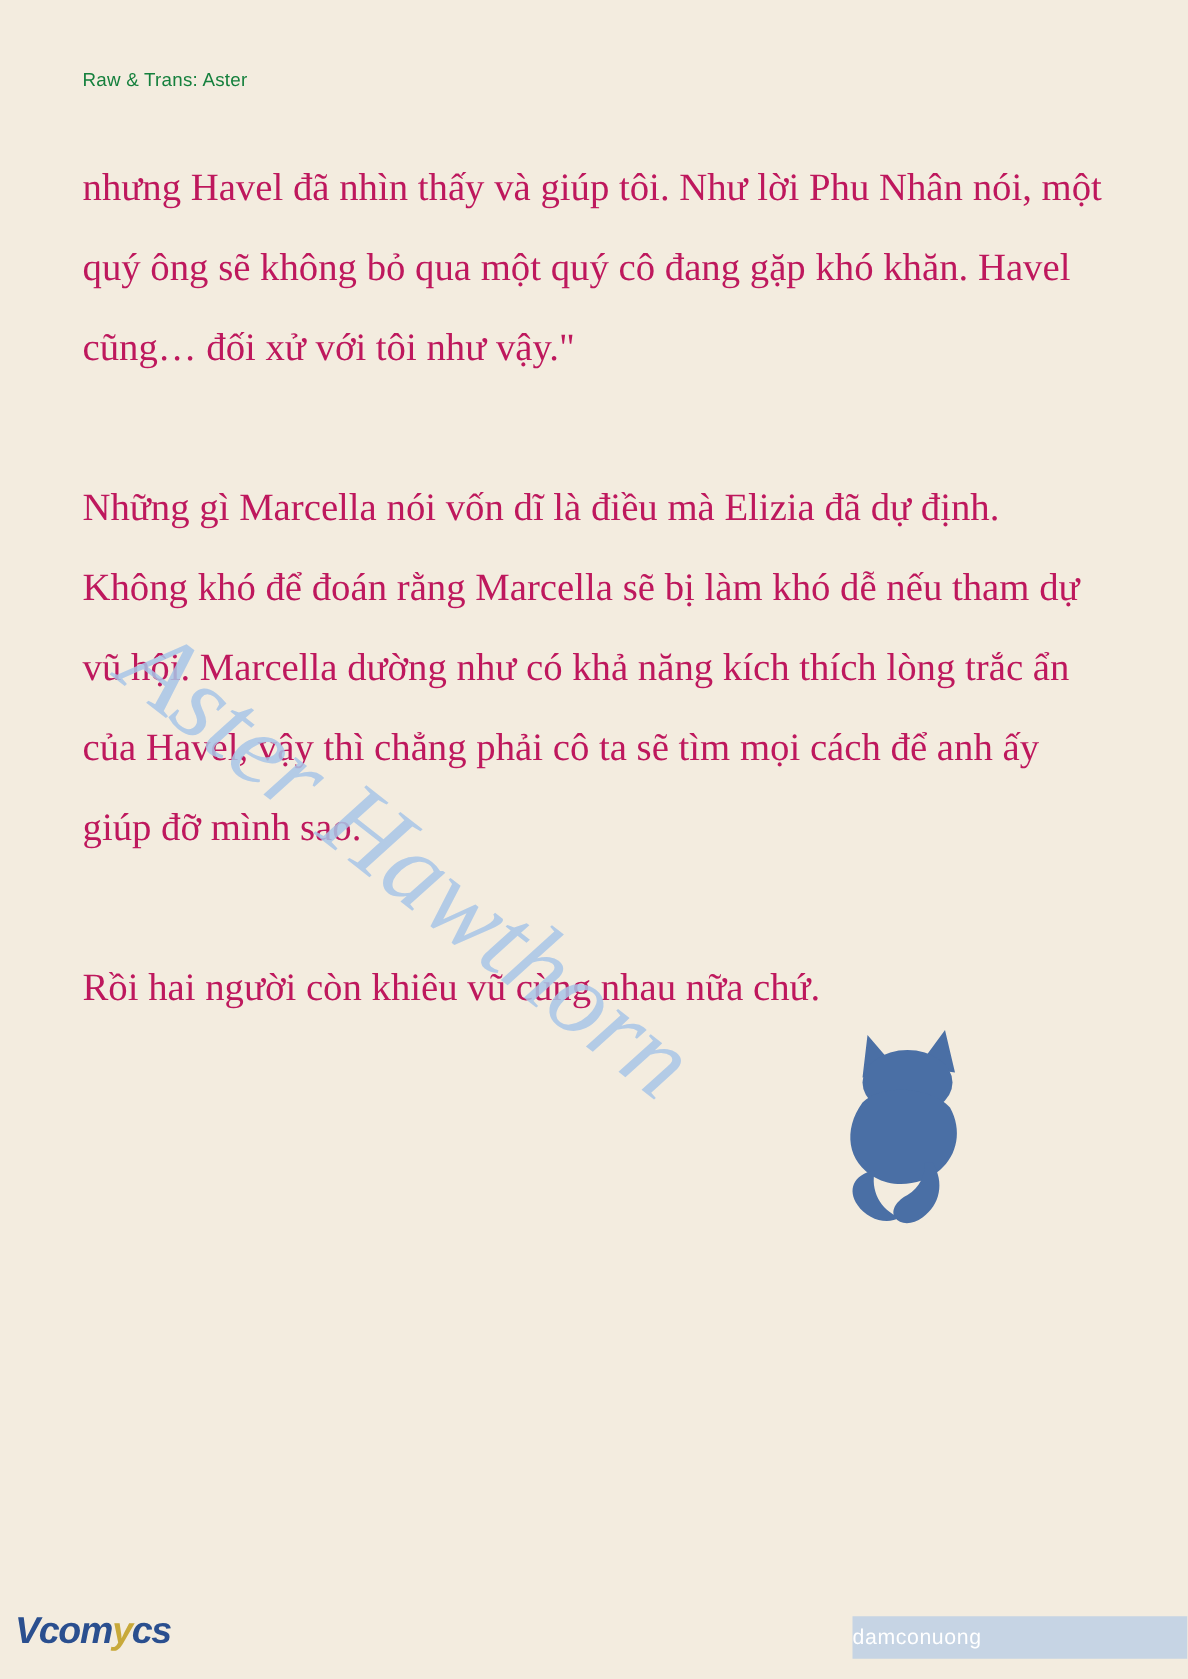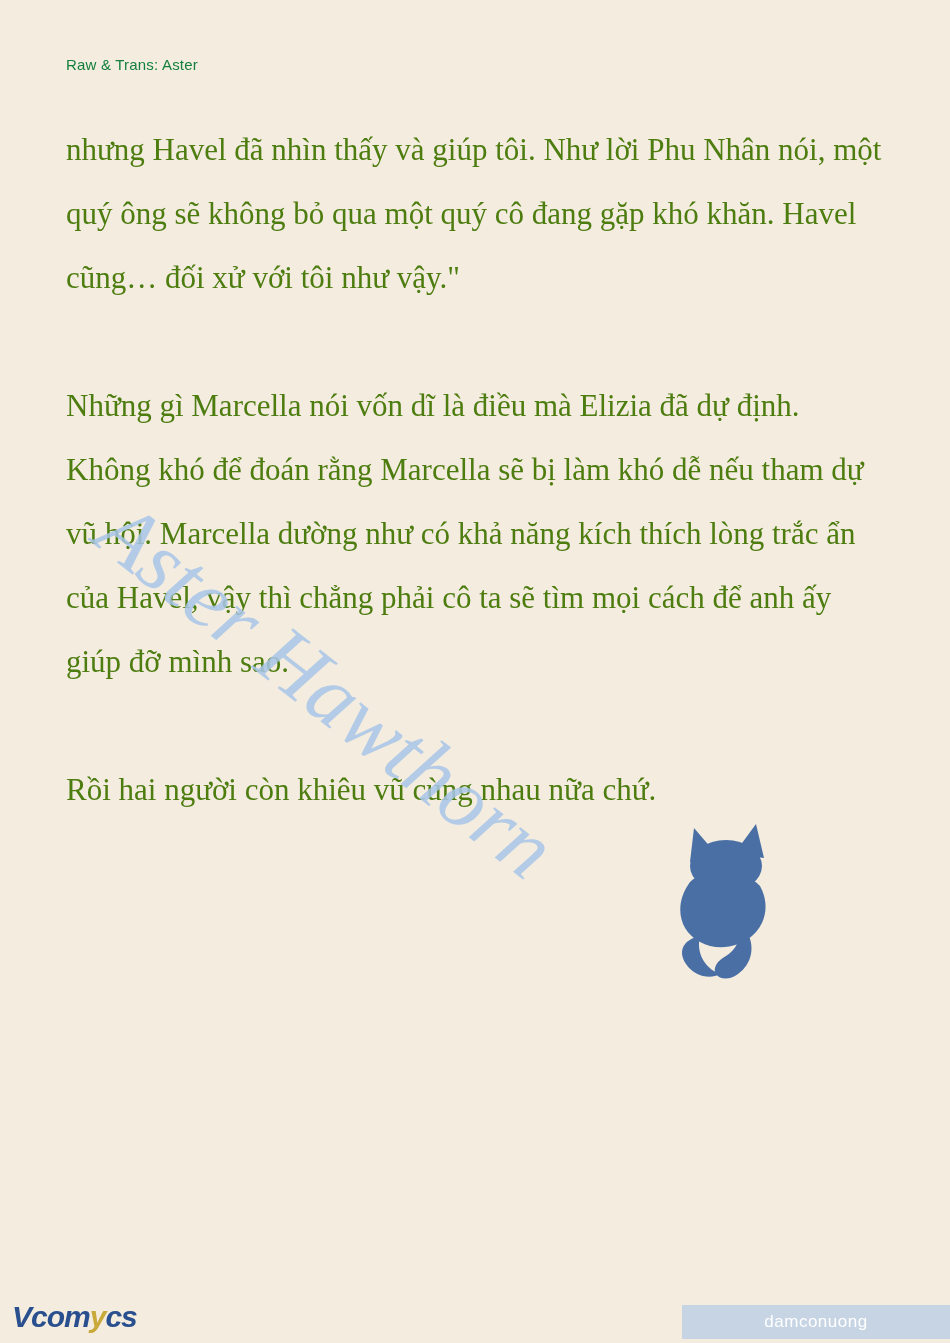--- a/index.html
+++ b/index.html
@@ -29,21 +29,21 @@
     letter-spacing: 0.2px;
   }
   .body-text {
     position: absolute;
     left: 66px;
     top: 118px;
     width: 818px;
     font-family: "Liberation Serif", serif;
     font-size: 31px;
     line-height: 64px;
-    color: #4d7c0f;
+    color: #be185d;
   }
   .para {
     margin: 0 0 64px 0;
   }
   .para.last {
     margin-bottom: 0;
   }
   .watermark {
     position: absolute;
     left: 120px;
@@ -84,21 +84,21 @@
     font-style: italic;
     font-weight: bold;
     font-size: 14.5px;
     line-height: 27px;
     color: #2f7d32;
   }
   .bottom-bar {
     position: absolute;
     left: 0;
     right: 0;
-    bottom: 4px;
+    bottom: 16px;
     height: 38px;
   }
   .logo {
     position: absolute;
     left: 12px;
     bottom: 4px;
     width: 150px;
     height: 36px;
   }
   .logo-text {
@@ -118,21 +118,21 @@
   }
   .brand-tag {
     position: absolute;
     right: 0;
     bottom: 0;
     width: 268px;
     height: 34px;
     background: #c6d4e4;
     display: flex;
     align-items: center;
-    justify-content: center;
+    justify-content: flex-start;
   }
   .brand-tag span {
     font-family: "Liberation Sans", sans-serif;
     font-size: 17px;
     color: #ffffff;
     letter-spacing: 0.5px;
   }
 </style>
 </head>
 <body>

